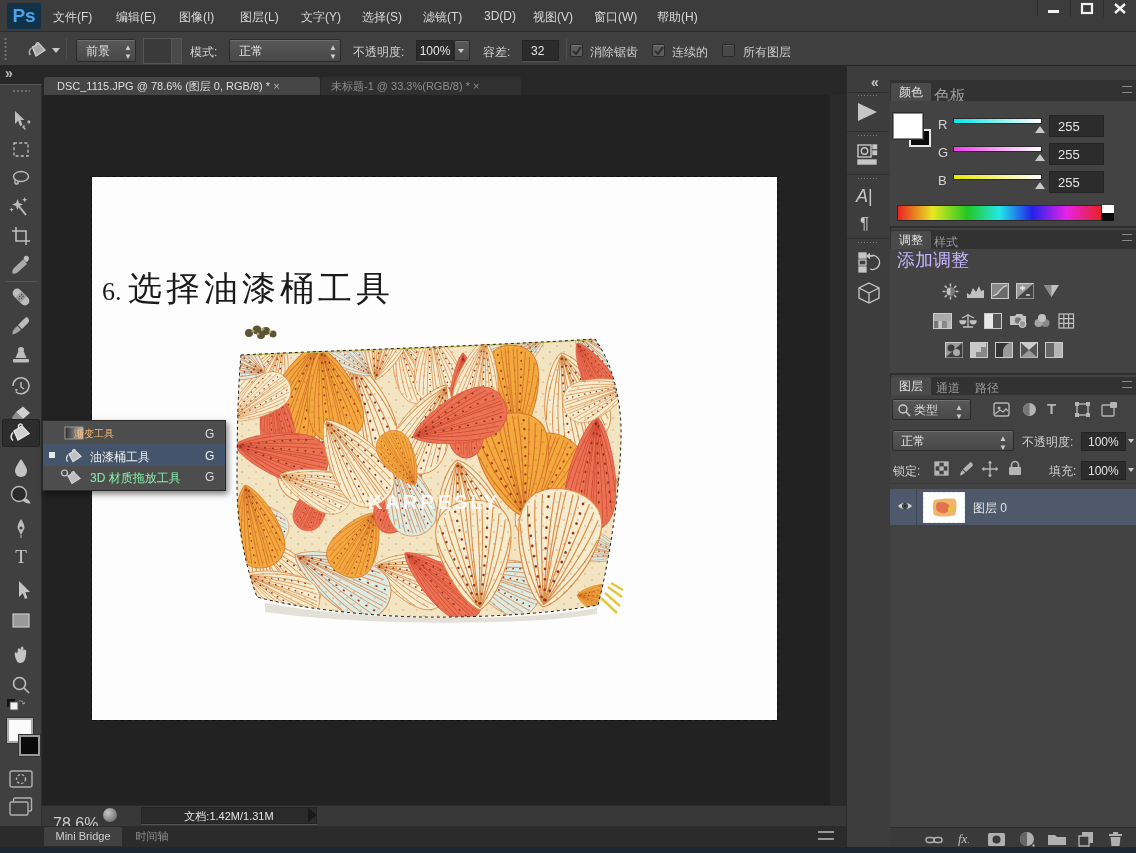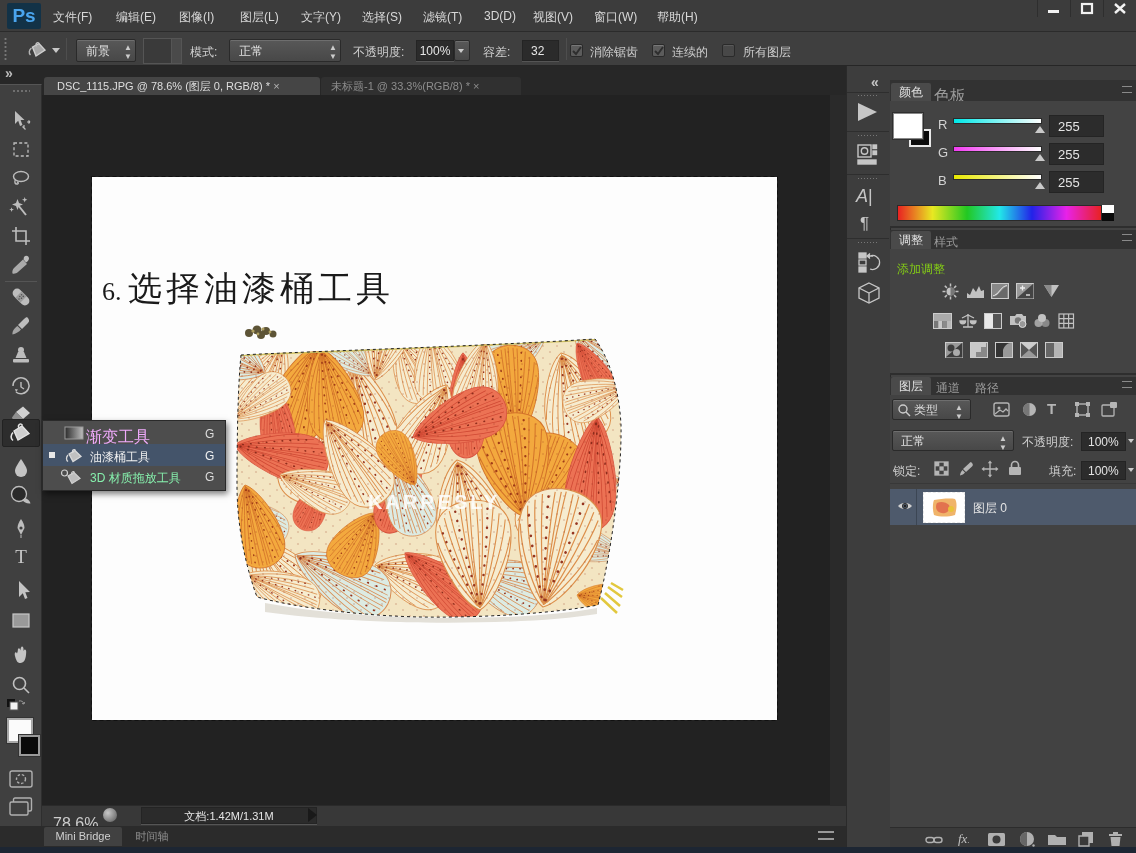--- a/index.html
+++ b/index.html
@@ -399,21 +399,21 @@
 <div class="abs" style="left:49px;top:452px;width:6px;height:6px;background:#e8e8e8"></div>
 <svg class="abs" style="left:64px;top:426px" width="20" height="14">
     <rect x="1" y="1" width="18" height="12" fill="url(#grd1)" stroke="#9a9a9a"></rect>
     <defs>
       <linearGradient id="grd1" x1="0" x2="1">
         <stop offset="0" stop-color="#2c2c2c"></stop>
         <stop offset="1" stop-color="#bdbdbd"></stop>
       </linearGradient>
     </defs>
   </svg>
-<div class="abs" style="left:86px;top:427px;color:#f0abfc;font-size:16px">渐变工具</div>
+<div class="abs" style="left:74px;top:427px;color:#fdba74;font-size:10px">渐变工具</div>
 <div class="abs" style="left:205px;top:427px;color:#dcdcdc;font-size:12px">G</div>
 <svg class="abs" style="left:64px;top:446px" width="22" height="20" viewBox="0 0 22 20">
     <g fill="none" stroke="#dadada" stroke-width="1.3">
       <path d="M5,8 L11,4.5 L17,10.5 L9,15.5 Z" fill="#c0c0c0"></path>
       <path d="M9,7 C7.5,4 10.5,2.5 11.5,4.5"></path>
       <path d="M4,9 C2,11 2,14 4,15.5"></path>
     </g>
   </svg>
 <div class="abs" style="left:90px;top:449px;color:#f0f0f0;font-size:12px">油漆桶工具</div>
 <div class="abs" style="left:205px;top:449px;color:#f0f0f0;font-size:12px">G</div>
@@ -500,21 +500,21 @@
 
 <div class="abs" style="left:897px;top:205px;width:205px;height:16px;background:linear-gradient(to right,#e82222,#e8e822 17%,#22c822 34%,#22e8e8 50%,#2222e8 66%,#e822e8 83%,#e82222);border:1px solid #2a2a2a"></div>
 <div class="abs" style="left:1102px;top:205px;width:12px;height:8px;background:#fff"></div>
 <div class="abs" style="left:1102px;top:213px;width:12px;height:8px;background:#0a0a0a"></div>
 
 <div class="abs" style="left:890px;top:230px;width:246px;height:19px;background:#323232"></div>
 <div class="abs" style="left:891px;top:231px;width:40px;height:18px;background:#4a4a4a;border-radius:2px 2px 0 0;color:#e0e0e0;font-size:12px;text-align:center;line-height:18px">调整</div>
 <div class="abs" style="left:934px;top:234px;color:#9a9a9a;font-size:12px">样式</div>
 <div class="abs" style="left:1122px;top:234px;width:10px;height:7px;border-top:1.5px solid #8a8a8a;border-bottom:1.5px solid #8a8a8a"></div>
 <div class="abs" style="left:890px;top:249px;width:246px;height:126px;background:#434343;border-bottom:2px solid #2e2e2e"></div>
-<div class="abs" style="left:897px;top:261px;color:#84cc16;font-size:12px">添加调整</div>
+<div class="abs" style="left:897px;top:248px;color:#c4b5fd;font-size:18px">添加调整</div>
 <div id="adjicons">
 
 <svg class="abs" style="left:941px;top:283px" width="19" height="17">
         <g fill="#c2c2c2">
           <circle cx="9.5" cy="8.5" r="4"></circle>
           <path d="M9.5,0.5 v3 M9.5,13.5 v3 M1.5,8.5 h3 M14.5,8.5 h3 M3.8,2.8 l2.1,2.1 M13.1,12.1 l2.1,2.1 M15.2,2.8 l-2.1,2.1 M5.9,12.1 l-2.1,2.1" stroke="#c2c2c2" stroke-width="1.5"></path>
           <path d="M9.5,4.5 a4,4 0 0 1 0,8 Z" fill="#777"></path>
         </g>
       </svg>
 <svg class="abs" style="left:966px;top:284px" width="19" height="15">

